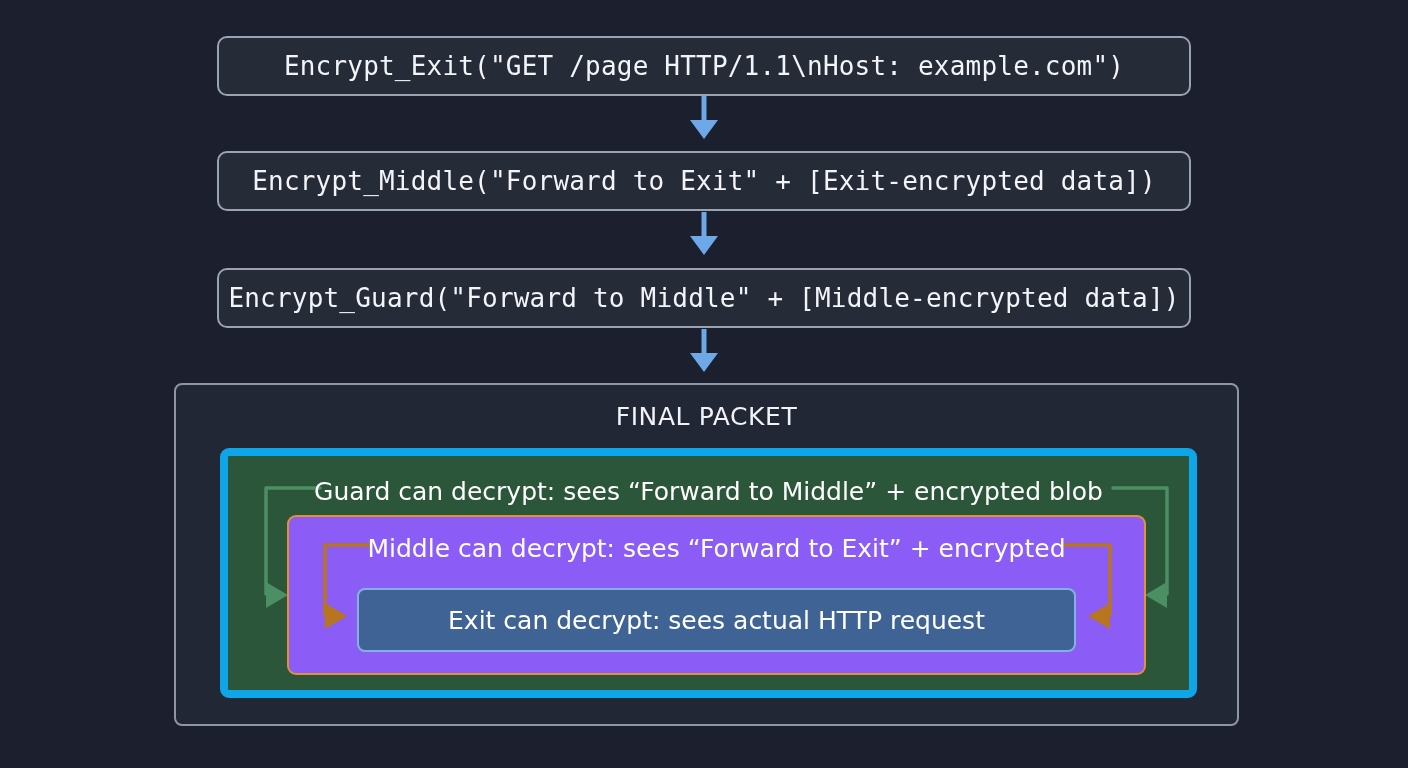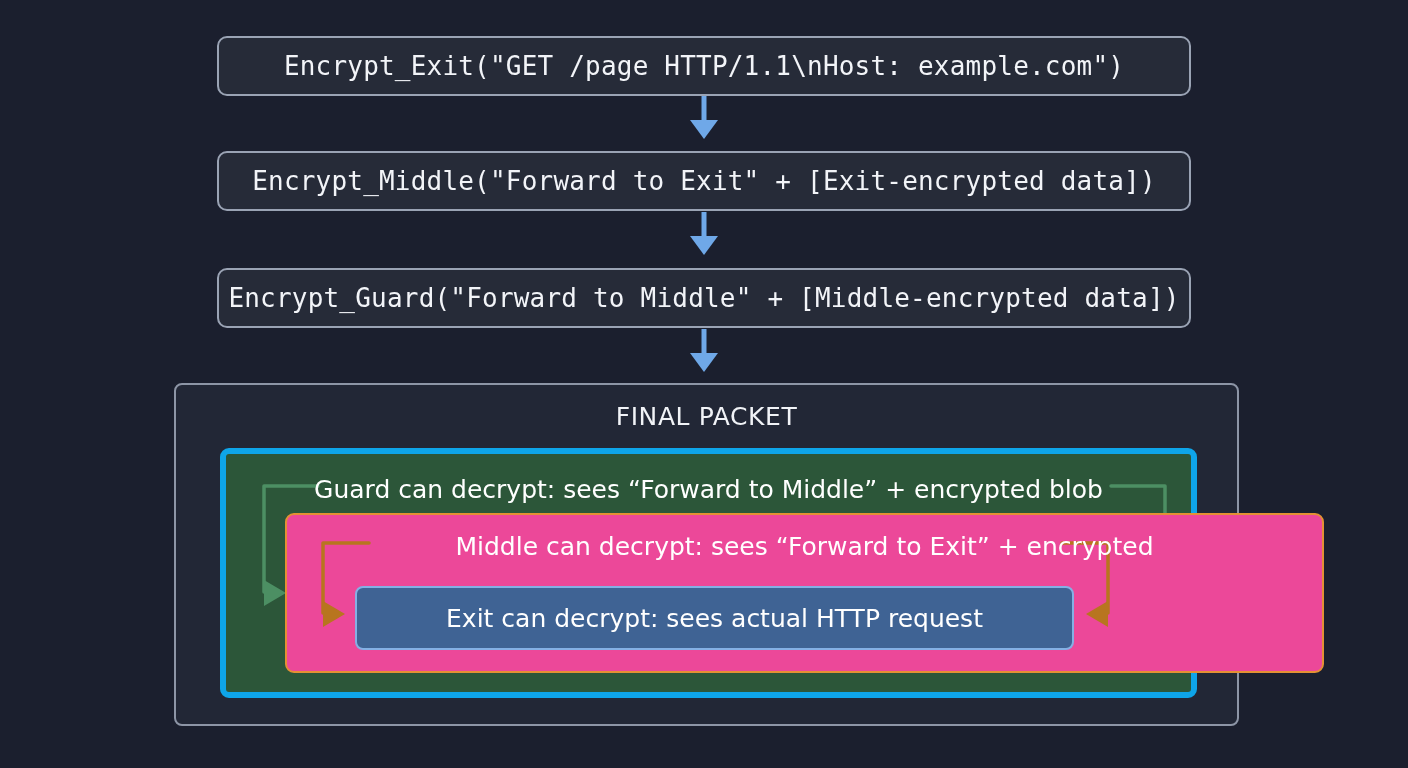--- a/index.html
+++ b/index.html
@@ -92,30 +92,30 @@
     white-space: nowrap;
     z-index: 5;
   }
 
   #layer-guard {
     left: 44px;           
     top: 63px;            
     width: 977px;
     height: 250px;
     background: #2c5639;
-    border: 6px solid #0ea5e9;
+    border: 8px solid #0ea5e9;
   }
   #label-guard { top: 21px; }
 
   #layer-middle {
     left: 59px;           
     top: 59px;            
-    width: 1039px;
+    width: 859px;
     height: 160px;
-    background: #ec4899;
+    background: #8b5cf6;
     border: 2px solid #e49034;
   }
   #label-middle { top: 17px; }
 
   #layer-exit {
     left: 68px;           
     top: 71px;            
     width: 719px;
     height: 64px;
     background: #3f6394;

